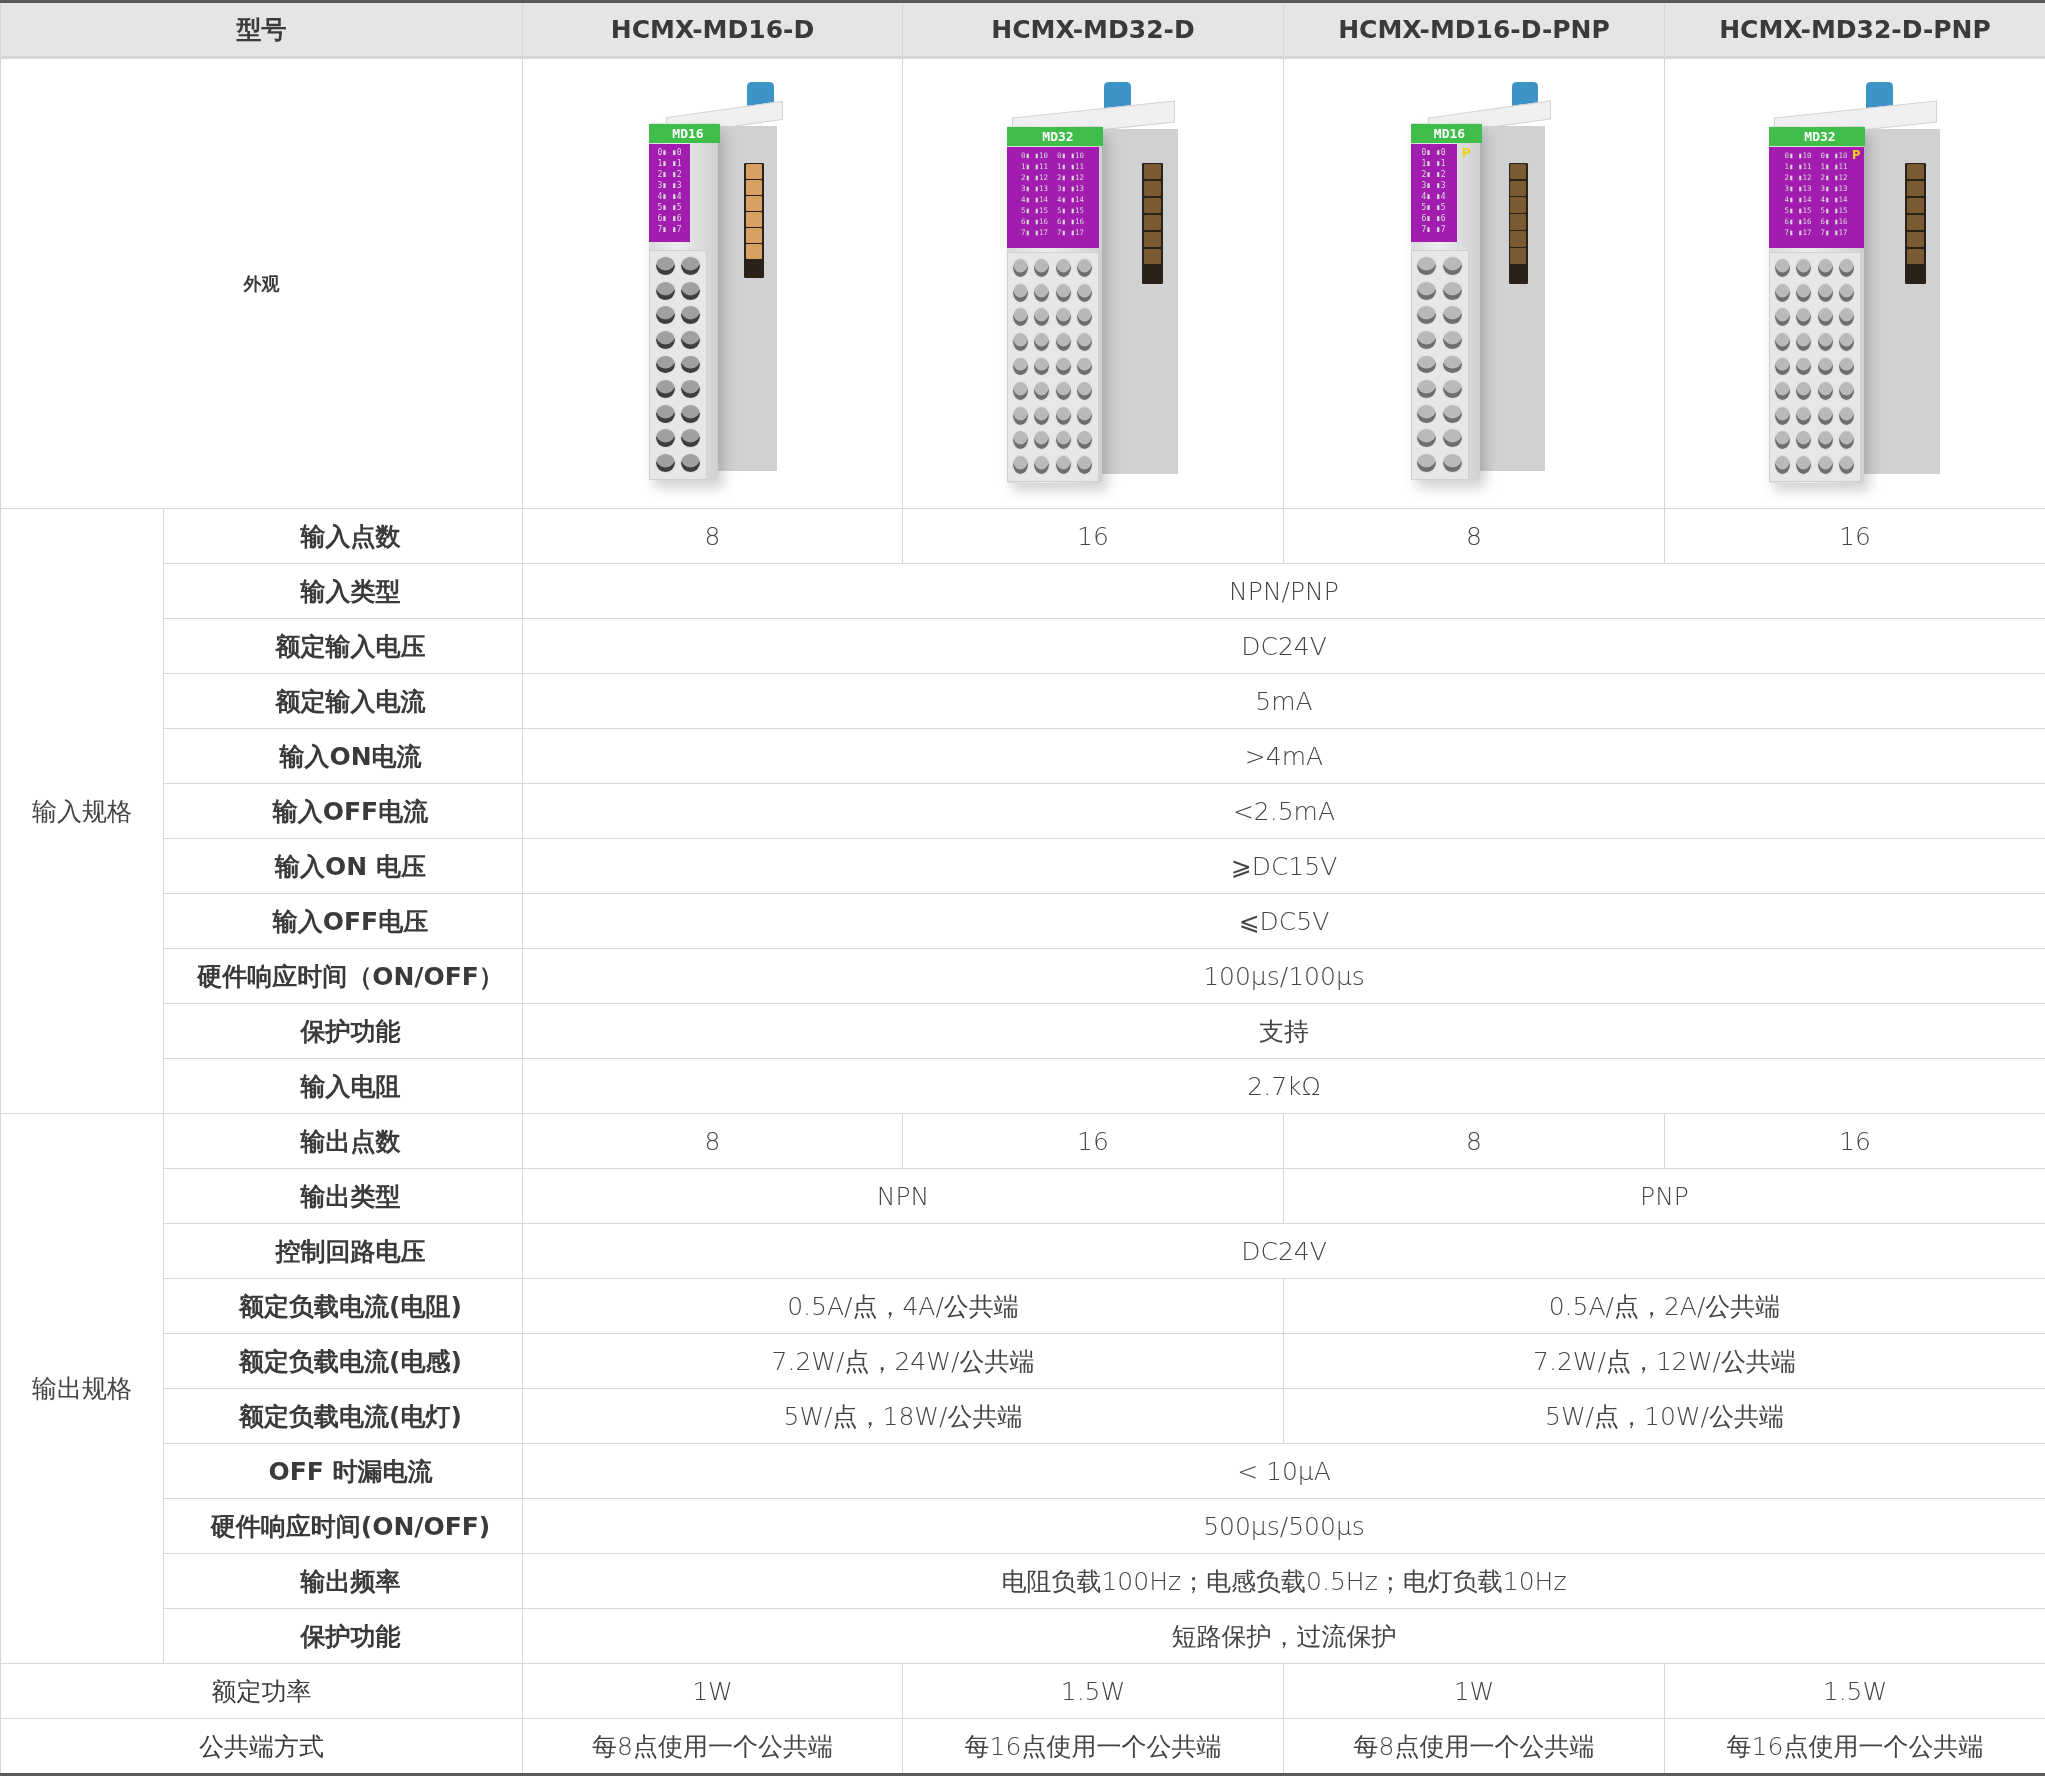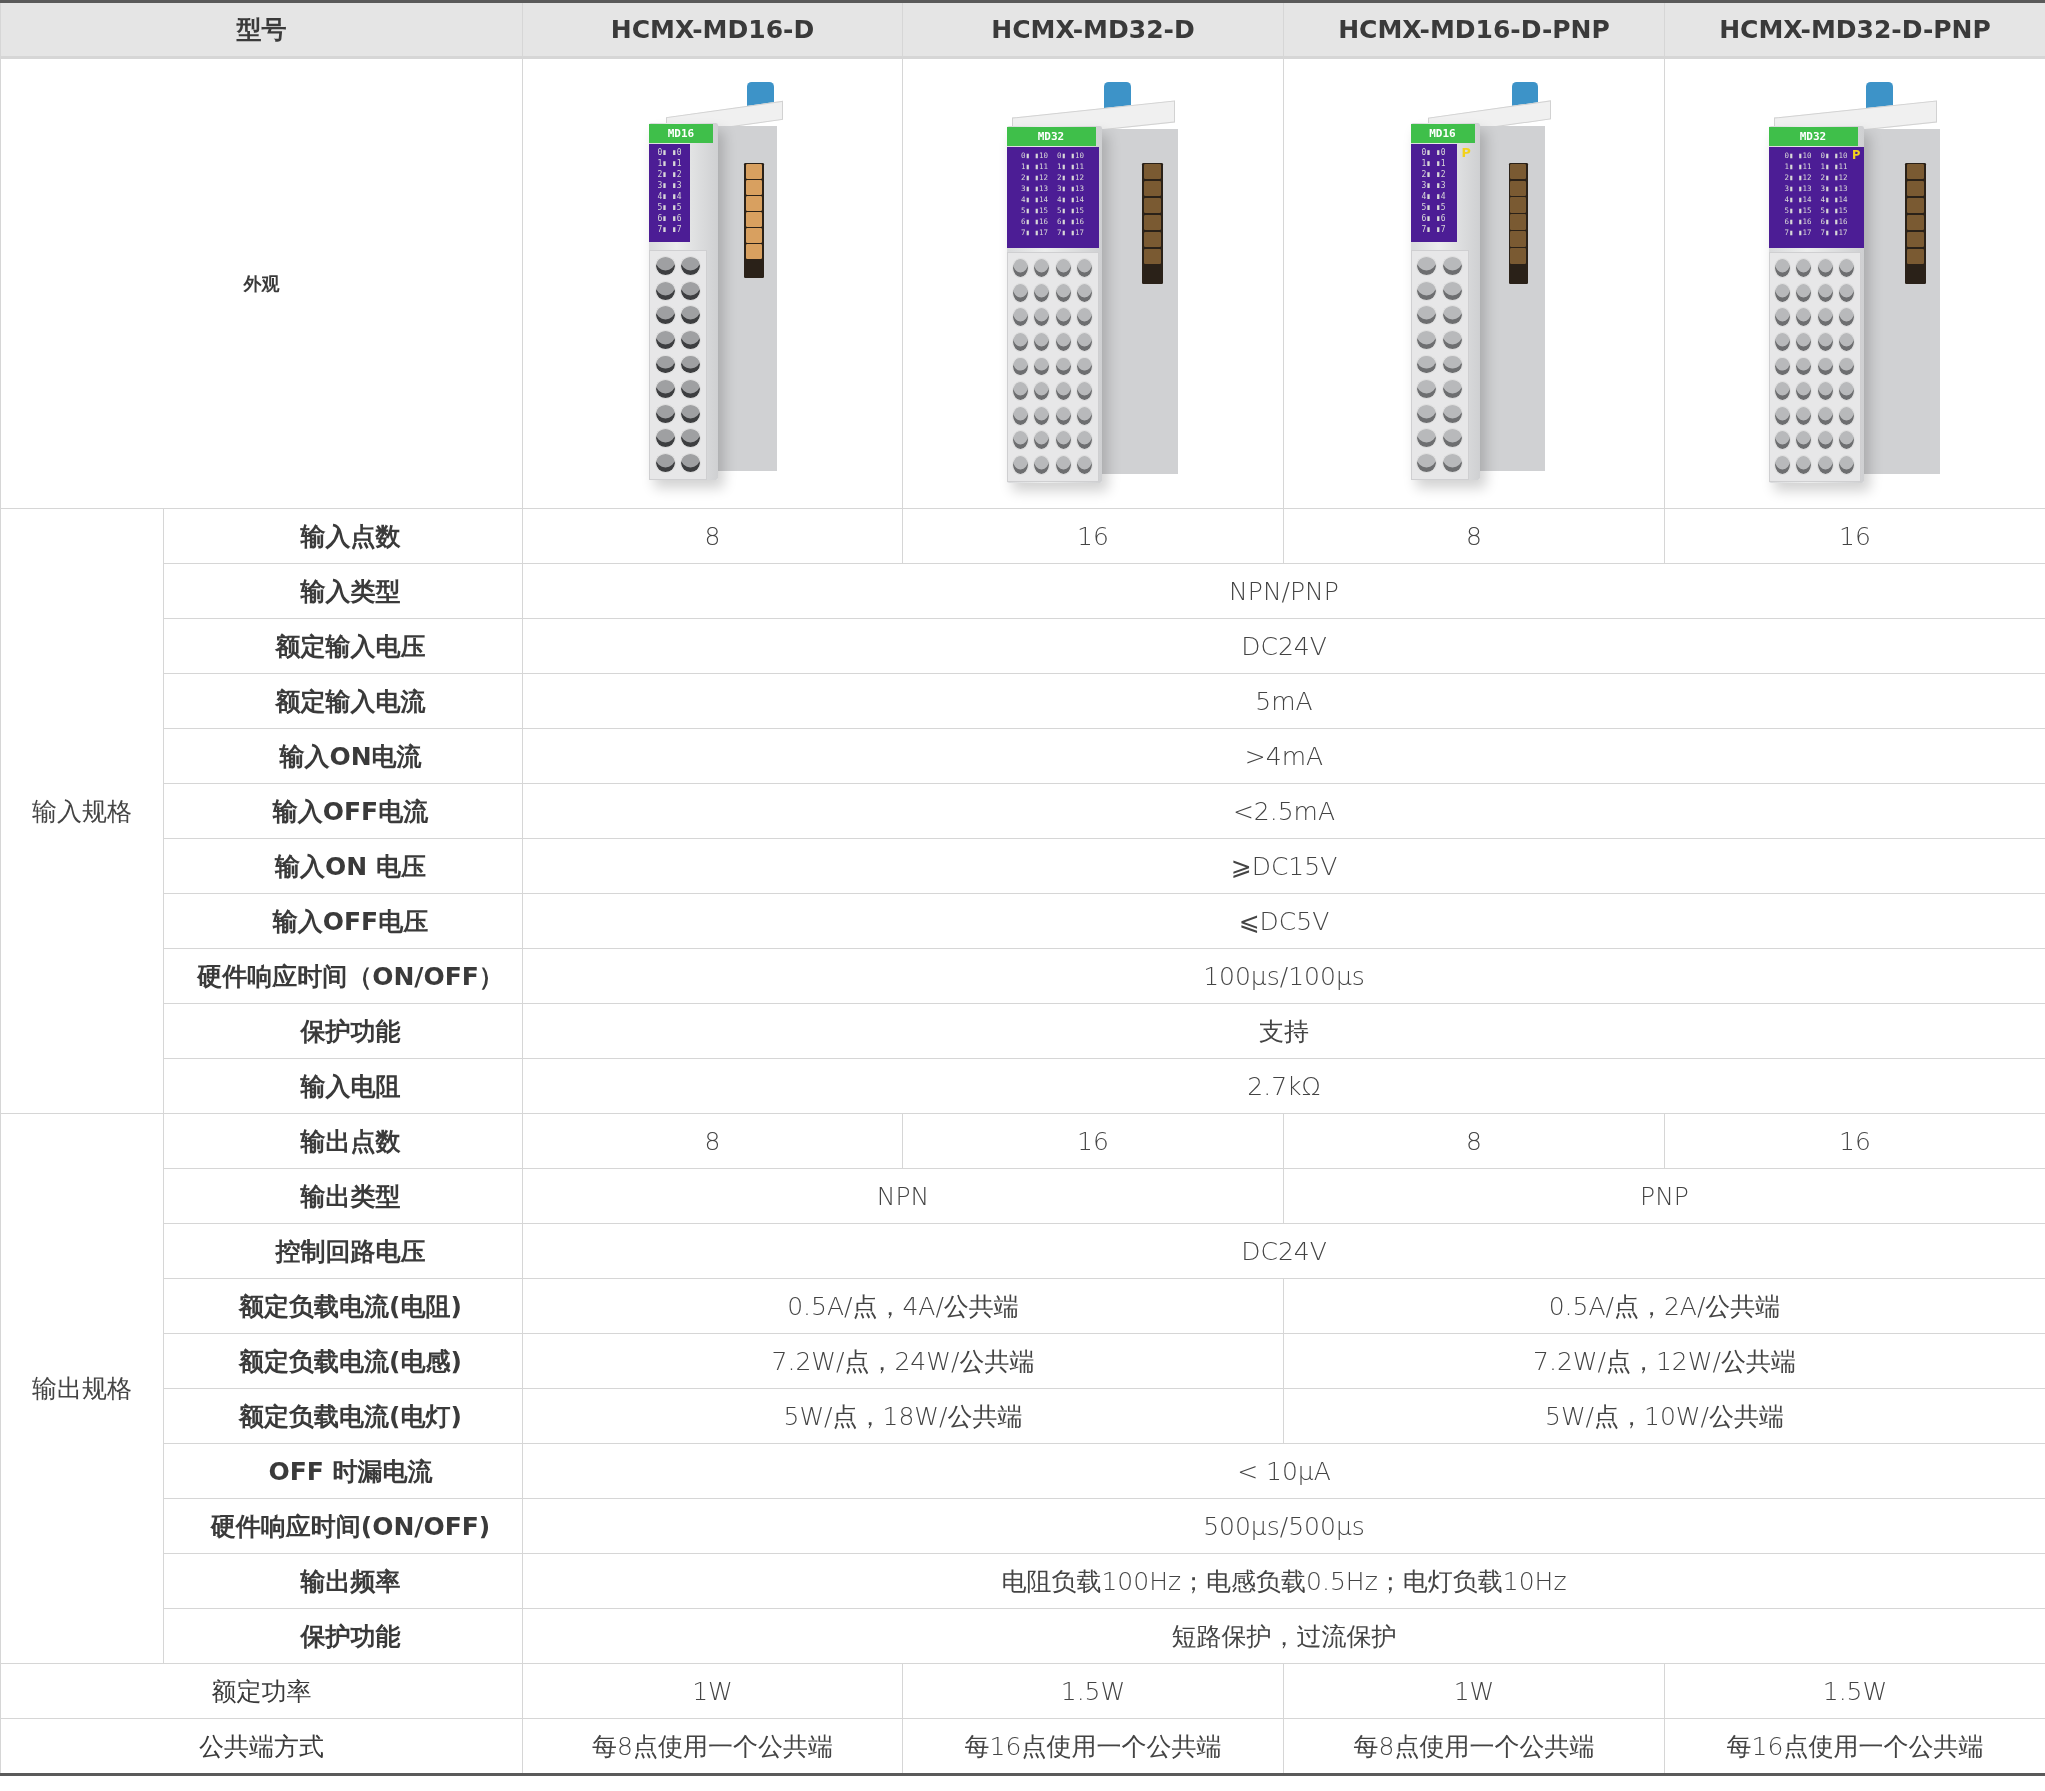--- a/index.html
+++ b/index.html
@@ -19,22 +19,22 @@
   col.c3 { width: 381px; }
   col.c4 { width: 381px; }
   col.c5 { width: 381px; }
 
   
   .module { position: relative; margin: 0 auto; }
   .module .body { position: absolute; background: linear-gradient(90deg, #d9dadc 0%, #eceded 40%, #cfd0d2 100%); border-radius: 2.3px; box-shadow: 5.8px 8px 12.7px rgba(0,0,0,0.18); }
   .module .rail { position: absolute; background: #d0d1d3; border-left: 1.2px solid #bfc0c2; }
   .module .latch { position: absolute; width: 26.5px; height: 31px; background: #3d93c8; border-radius: 4.6px 4.6px 1.2px 1.2px; }
   .module .top { position: absolute; background: #f0f0f0; border: 1.2px solid #d2d2d2; }
-  .module .label { position: absolute; background: #3fbf4a; color: #fff; font-size: 11px; font-weight: bold; padding-left: 0; line-height: 19.6px; font-family: "DejaVu Sans Mono", monospace; }
-  .module .leds { position: absolute; background: #4c1d95; color: #d8d8d8; font-family: "DejaVu Sans Mono", monospace; font-size: 9.2px; line-height: 12px; padding: 3.5px 4.6px; box-sizing: border-box; white-space: pre; }
+  .module .label { position: absolute; background: #3fbf4a; color: #fff; font-size: 13px; font-weight: bold; padding-left: 7px; line-height: 19.6px; font-family: "DejaVu Sans Mono", monospace; }
+  .module .leds { position: absolute; background: #a21caf; color: #d8d8d8; font-family: "DejaVu Sans Mono", monospace; font-size: 9.2px; line-height: 12px; padding: 3.5px 4.6px; box-sizing: border-box; white-space: pre; }
   .module .contacts { position: absolute; background: #2a2118; border-radius: 1.2px; }
   .module .contacts i { display: block; width: 80%; height: 13%; margin: 6% auto; background: #d8a060; border-radius: 1.2px; }
   .module.pnp .contacts i, .module.d32 .contacts i { background: #7a5a32; }
   .module .terminals { position: absolute; background: #e7e7e8; border: 1.2px solid #cfcfd1; display: grid; gap: 4.6px; padding: 5.8px 4.6px; box-sizing: border-box; }
   .module .terminals span { background: #b8b9bb; border-radius: 50%; border: 1.7px solid #e0e0e0; box-shadow: inset 0 -4.6px 0 #6d6e70; }
   .module.d16-npn .terminals span { background: #9fa0a2; box-shadow: inset 0 -4.6px 0 #3d3e40; }
 </style>
 </head>
 <body>
 

